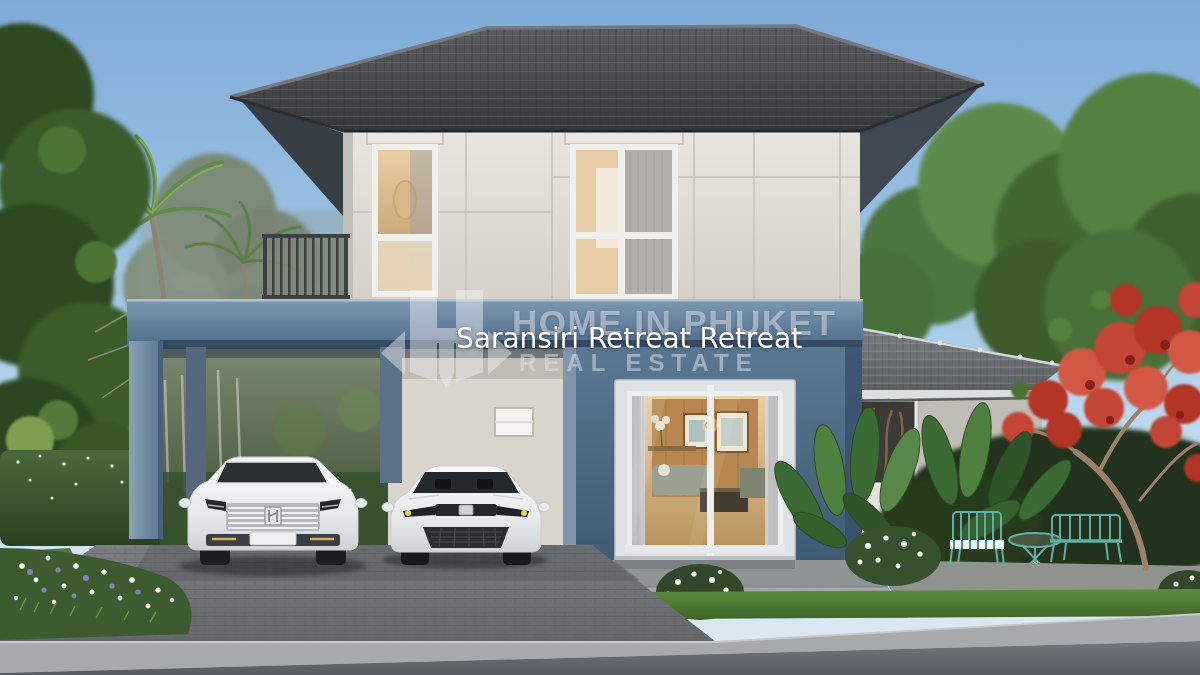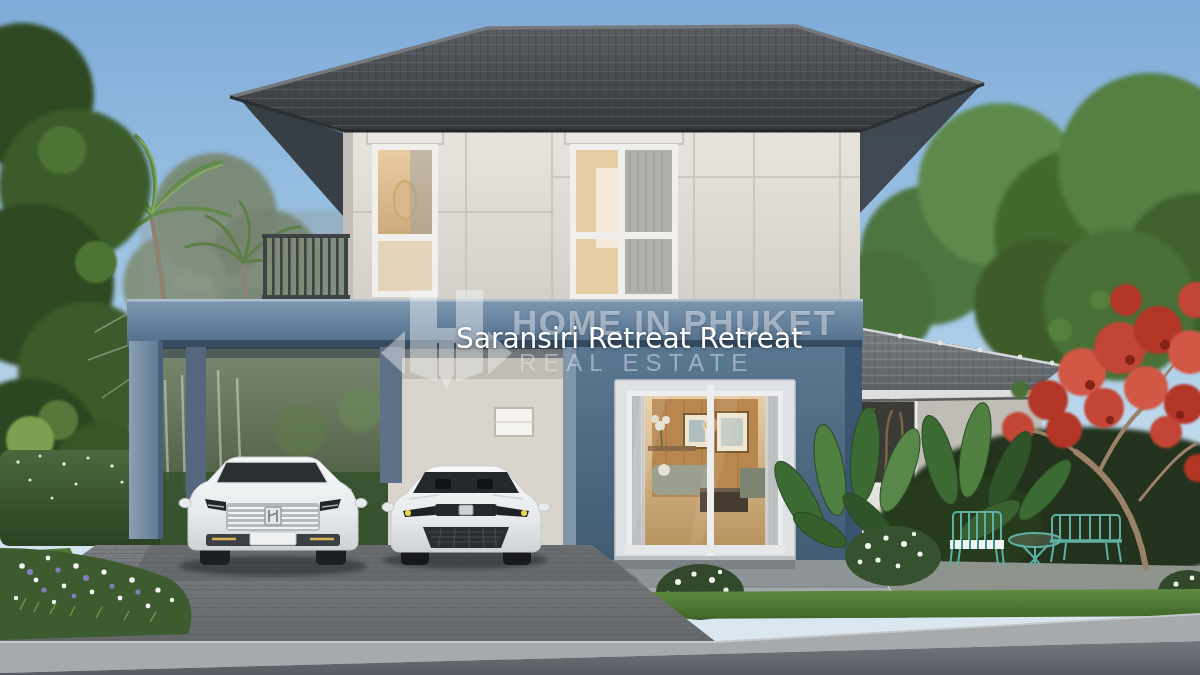--- a/index.html
+++ b/index.html
@@ -2,21 +2,21 @@
 <html><head>
 <meta charset="utf-8">
 <style>
   html,body{margin:0;padding:0;background:#222;}
   #stage{position:relative;width:1200px;height:675px;overflow:hidden;
          font-family:"Liberation Sans",sans-serif;background:#9cc3e4;}
   #stage svg.scene{position:absolute;left:0;top:0;}
   .overlay{position:absolute;white-space:nowrap;pointer-events:none;}
   .wm1{left:512px;top:303px;font-size:35px;font-weight:700;letter-spacing:1.5px;
        color:rgba(224,232,240,0.55);text-shadow:0 1px 2px rgba(40,55,70,0.25);}
-  .wm2{left:519px;top:349px;font-size:24px;font-weight:400;letter-spacing:7px;
+  .wm2{left:519px;top:349px;font-size:24px;font-weight:700;letter-spacing:7px;
        color:rgba(224,232,240,0.50);}
   .caption{left:456px;top:322px;font-size:28px;font-weight:400;color:#ffffff;
        font-family:"DejaVu Sans","Liberation Sans",sans-serif;
        text-shadow:0 1px 4px rgba(0,0,0,0.45);}
 </style>
 </head>
 <body>
 
 <div id="stage">
 <svg class="scene" width="1200" height="675" viewBox="0 0 1200 675">

